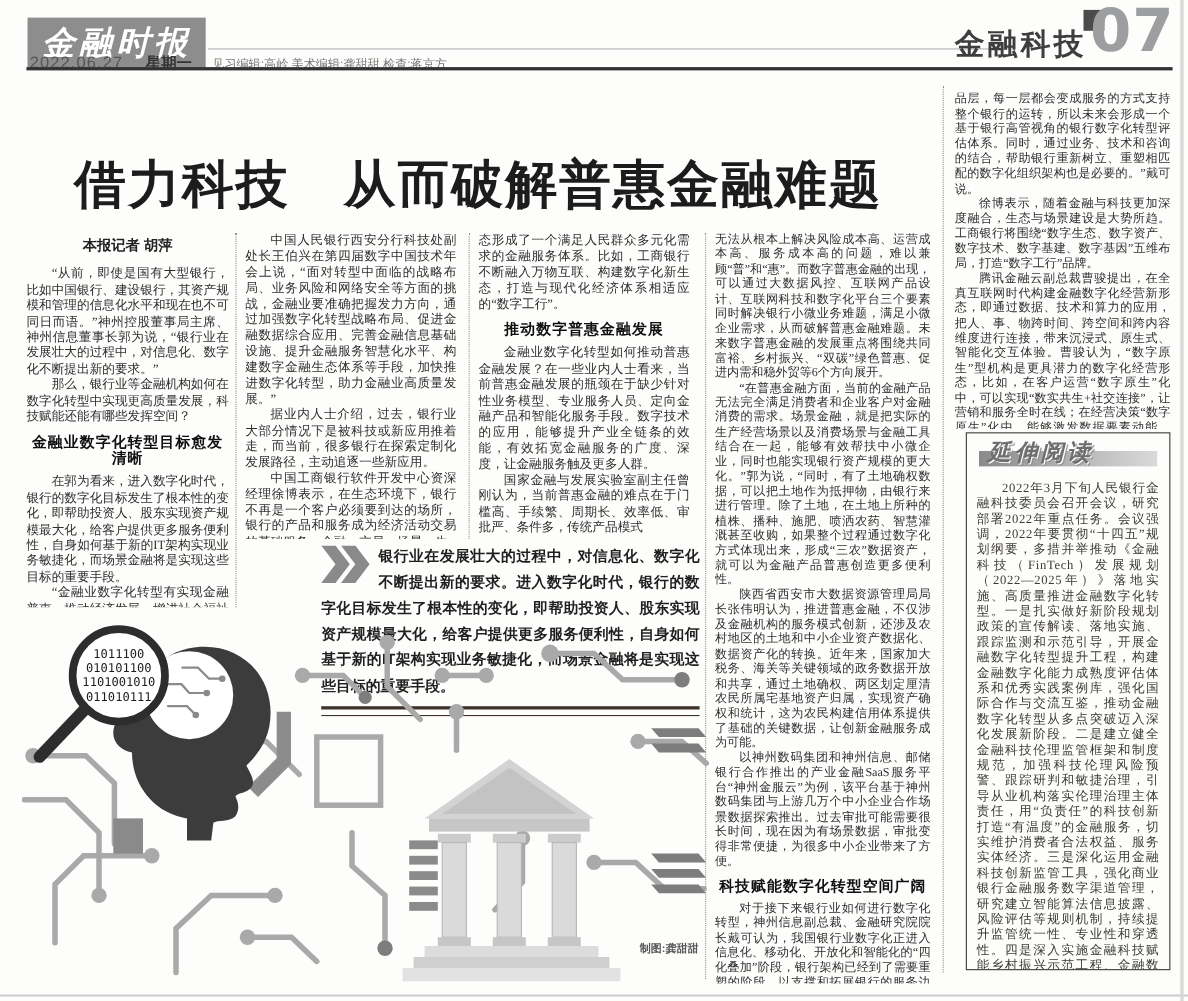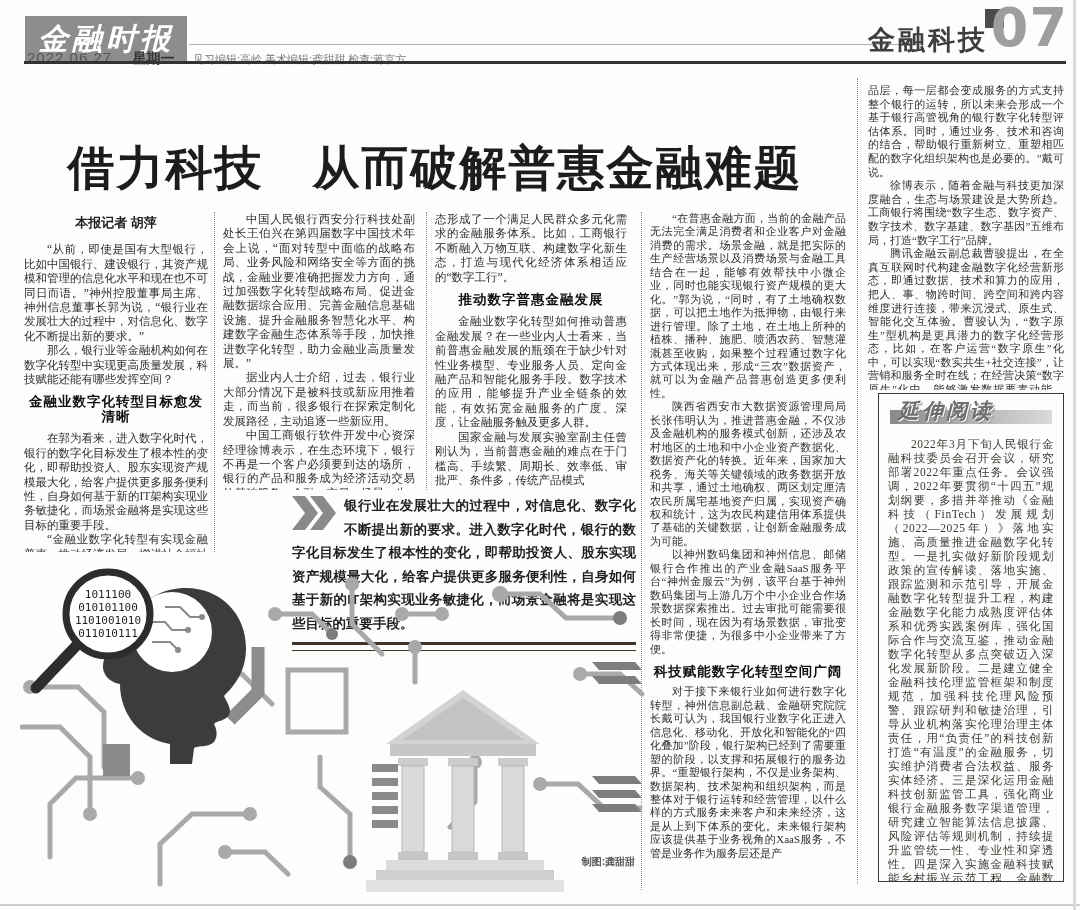--- a/index.html
+++ b/index.html
@@ -135,20 +135,21 @@
       <p class="para">据业内人士介绍，过去，银行业大部分情况下是被科技或新应用推着走，而当前，很多银行在探索定制化发展路径，主动追逐一些新应用。</p>
       <p class="para">中国工商银行软件开发中心资深经理徐博表示，在生态环境下，银行不再是一个客户必须要到达的场所，银行的产品和服务成为经济活动交易的基础服务、金融、交易、场景、生</p>
     </div>
   <div id="col3" class="col">
       <p class="para noindent">态形成了一个满足人民群众多元化需求的金融服务体系。比如，工商银行不断融入万物互联、构建数字化新生态，打造与现代化经济体系相适应的“数字工行”。</p>
       <h3 class="subhead">推动数字普惠金融发展</h3>
       <p class="para">金融业数字化转型如何推动普惠金融发展？在一些业内人士看来，当前普惠金融发展的瓶颈在于缺少针对性业务模型、专业服务人员、定向金融产品和智能化服务手段。数字技术的应用，能够提升产业全链条的效能，有效拓宽金融服务的广度、深度，让金融服务触及更多人群。</p>
       <p class="para">国家金融与发展实验室副主任曾刚认为，当前普惠金融的难点在于门槛高、手续繁、周期长、效率低、审批严、条件多，传统产品模式</p>
     </div>
   <div id="col4" class="col">
+      <p class="para noindent">无法从根本上解决风险成本高、运营成本高、服务成本高的问题，难以兼顾“普”和“惠”。而数字普惠金融的出现，可以通过大数据风控、互联网产品设计、互联网科技和数字化平台三个要素同时解决银行小微业务难题，满足小微企业需求，从而破解普惠金融难题。未来数字普惠金融的发展重点将围绕共同富裕、乡村振兴、“双碳”绿色普惠、促进内需和稳外贸等6个方向展开。</p>
       <p class="para">“在普惠金融方面，当前的金融产品无法完全满足消费者和企业客户对金融消费的需求。场景金融，就是把实际的生产经营场景以及消费场景与金融工具结合在一起，能够有效帮扶中小微企业，同时也能实现银行资产规模的更大化。”郭为说，“同时，有了土地确权数据，可以把土地作为抵押物，由银行来进行管理。除了土地，在土地上所种的植株、播种、施肥、喷洒农药、智慧灌溉甚至收购，如果整个过程通过数字化方式体现出来，形成“三农”数据资产，就可以为金融产品普惠创造更多便利性。</p>
       <p class="para">陕西省西安市大数据资源管理局局长张伟明认为，推进普惠金融，不仅涉及金融机构的服务模式创新，还涉及农村地区的土地和中小企业资产数据化、数据资产化的转换。近年来，国家加大税务、海关等关键领域的政务数据开放和共享，通过土地确权、两区划定厘清农民所属宅基地资产归属，实现资产确权和统计，这为农民构建信用体系提供了基础的关键数据，让创新金融服务成为可能。</p>
       <p class="para">以神州数码集团和神州信息、邮储银行合作推出的产业金融SaaS服务平台“神州金服云”为例，该平台基于神州数码集团与上游几万个中小企业合作场景数据探索推出。过去审批可能需要很长时间，现在因为有场景数据，审批变得非常便捷，为很多中小企业带来了方便。</p>
       <h3 class="subhead">科技赋能数字化转型空间广阔</h3>
       <p class="para">对于接下来银行业如何进行数字化转型，神州信息副总裁、金融研究院院长戴可认为，我国银行业数字化正进入信息化、移动化、开放化和智能化的“四化叠加”阶段，银行架构已经到了需要重塑的阶段，以支撑和拓展银行的服务边界。“重塑银行架构，不仅是业务架构、数据架构、技术架构和组织架构，而是整体对于银行运转和经营管理，以什么样的方式服务未来客户和未来经济，这是从上到下体系的变化。未来银行架构应该提供基于业务视角的XaaS服务，不管是业务作为服务层还是产</p>
     </div>
   <div id="rightcol-top" class="col">
       <p class="para noindent">品层，每一层都会变成服务的方式支持整个银行的运转，所以未来会形成一个基于银行高管视角的银行数字化转型评估体系。同时，通过业务、技术和咨询的结合，帮助银行重新树立、重塑相匹配的数字化组织架构也是必要的。”戴可说。</p>
       <p class="para">徐博表示，随着金融与科技更加深度融合，生态与场景建设是大势所趋。工商银行将围绕“数字生态、数字资产、数字技术、数字基建、数字基因”五维布局，打造“数字工行”品牌。</p>
       <p class="para">腾讯金融云副总裁曹骏提出，在全真互联网时代构建金融数字化经营新形态，即通过数据、技术和算力的应用，把人、事、物跨时间、跨空间和跨内容维度进行连接，带来沉浸式、原生式、智能化交互体验。曹骏认为，“数字原生”型机构是更具潜力的数字化经营形态，比如，在客户运营“数字原生”化中，可以实现“数实共生+社交连接”，让营销和服务全时在线；在经营决策“数字原生”化中，能够激发数据要素动能，从“业务数据化”转型为“数据业务化”。</p>

